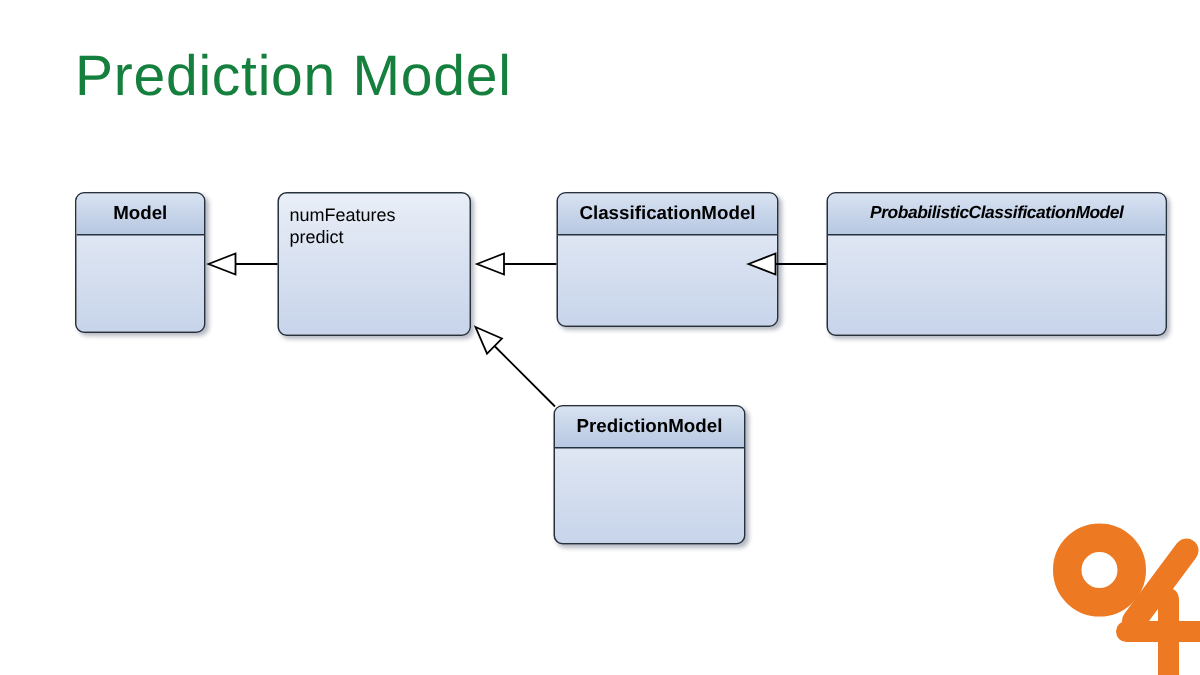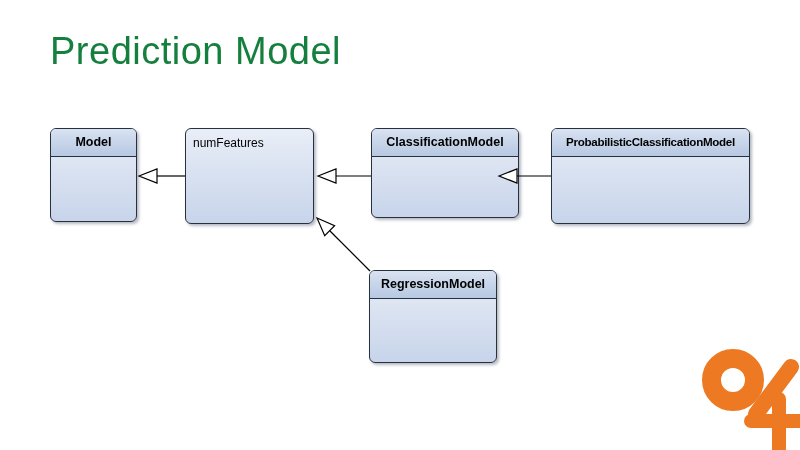--- a/index.html
+++ b/index.html
@@ -51,21 +51,21 @@
     padding: 7px 7px 0 7px;
     font-size: 12px;
     line-height: 15px;
     color: #000000;
   }
   .uml-member { white-space: nowrap; }
 
   #box-model          { left: 50px;  top: 112px; width: 87px;  height: 94px; margin-top: 16px; }
   #box-prediction     { left: 185px; top: 128px; width: 129px; height: 96px; }
   #box-classification { left: 371px; top: 128px; width: 148px; height: 90px; }
-  #box-probabilistic  { left: 551px; top: 128px; width: 199px; height: 96px; }
+  #box-probabilistic  { left: 551px; top: 128px; width: 227px; height: 96px; font-style: italic; }
   #box-regression     { left: 369px; top: 270px; width: 128px; height: 93px; }
 
   
   .overlay {
     position: absolute;
     left: 0; top: 0;
     width: 800px; height: 450px;
     z-index: 2;
     pointer-events: none;
   }
@@ -76,35 +76,36 @@
 <h1 class="slide-title">Prediction Model</h1>
 
 <div class="uml-box" id="box-model">
   <div class="uml-header">Model</div>
   <div class="uml-body"></div>
 </div>
 
 <div class="uml-box" id="box-prediction">
   <div class="uml-body">
     <div class="uml-member">numFeatures</div>
+    <div class="uml-member">predict</div>
   </div>
 </div>
 
 <div class="uml-box" id="box-classification">
   <div class="uml-header">ClassificationModel</div>
 </div>
 
 <div class="uml-box" id="box-probabilistic">
   <div class="uml-header tight">ProbabilisticClassificationModel</div>
   <div class="uml-body">
   </div>
 </div>
 
 <div class="uml-box" id="box-regression">
-  <div class="uml-header">RegressionModel</div>
+  <div class="uml-header">PredictionModel</div>
   <div class="uml-body"></div>
 </div>
 
 <svg class="overlay" viewBox="0 0 800 450">
 
   <g>
     <line x1="185" y1="176" x2="156" y2="176" stroke="#000" stroke-width="1.2"></line>
     <polygon points="139,176 157,169 157,183" fill="#ffffff" stroke="#000" stroke-width="1.2"></polygon>
   </g>
 

